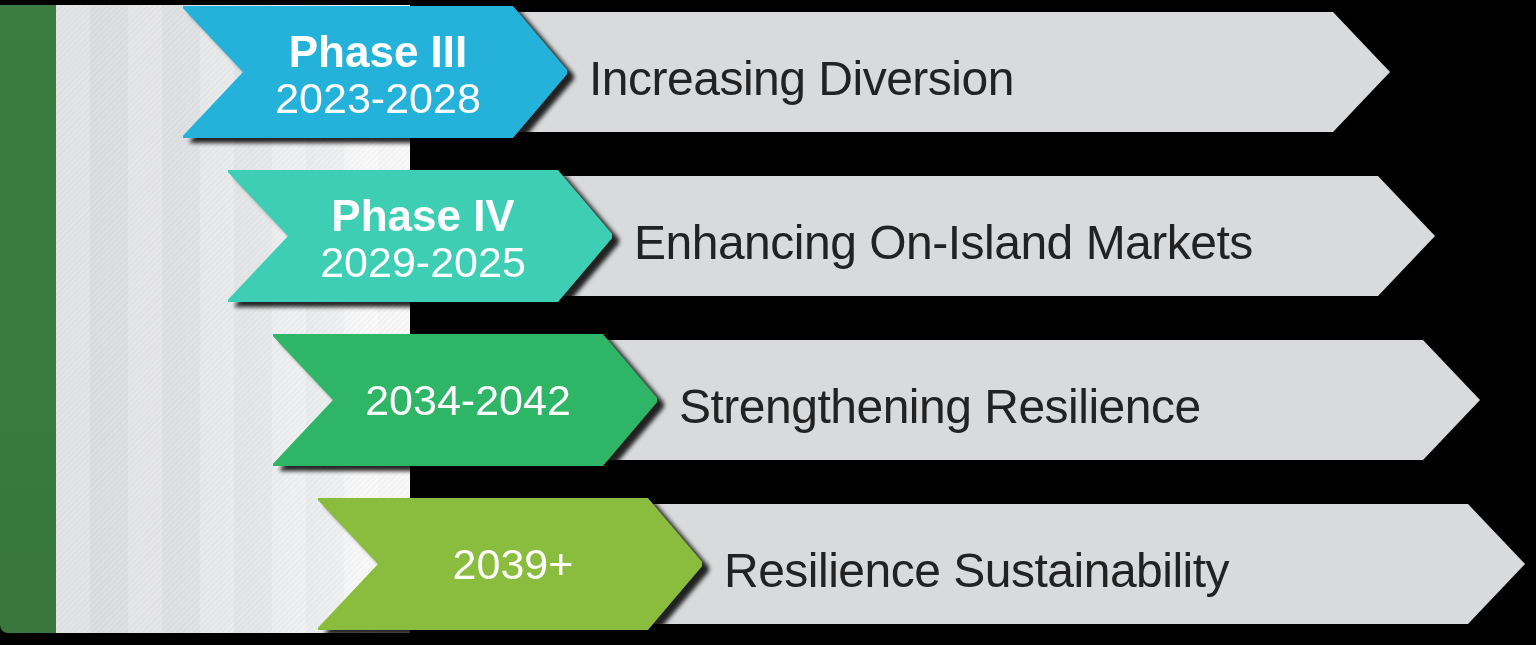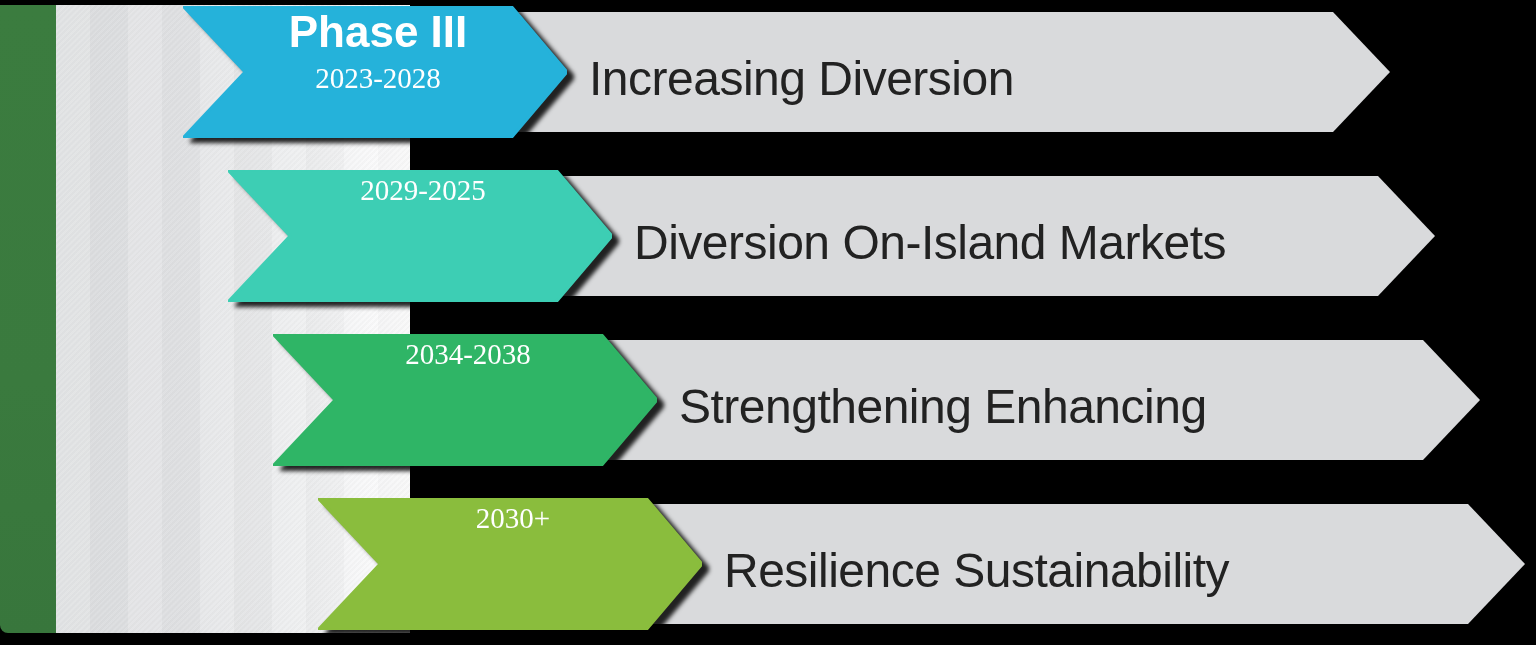--- a/index.html
+++ b/index.html
@@ -91,35 +91,35 @@
 
   .arrow-label {
     position: absolute;
     left: calc(245px + var(--i) * 45px); 
     top: calc(6px + var(--i) * 164px);
     width: 266px;                        
     height: 132px;
     display: flex;
     flex-direction: column;
     align-items: center;
+    justify-content: center;
     color: #fff;
     text-align: center;
     white-space: nowrap;
   }
   .phase-name {
     font-size: 44px;
     font-weight: bold;
     line-height: 52px;
     letter-spacing: 0px;
   }
   .phase-years {
-    font-size: 29px;
+    font-size: 43px;
     line-height: 40px;
     font-weight: normal;
-    font-family: Liberation Serif, serif;
   }
 </style>
 </head>
 <body>
 
 <div class="canvas">
 
   <div class="green-bar"></div>
   <div class="panel"></div>
 
@@ -134,48 +134,49 @@
     <div class="arrow-label">
       <div class="phase-name">Phase III</div>
       <div class="phase-years">2023-2028</div>
     </div>
   </div>
 
   <div class="row" data-row="1" style="--phase-color: #3DCEB4;">
     <svg class="banner-svg" viewBox="0 0 880 120">
       <polygon points="0,0 823,0 880,60 823,120 0,120"></polygon>
     </svg>
-    <div class="banner-text">Diversion On-Island Markets</div>
+    <div class="banner-text">Enhancing On-Island Markets</div>
     <svg class="arrow-svg" viewBox="0 0 384 132">
       <polygon points="0,0 328,0 384,66 328,132 0,132 62,66"></polygon>
     </svg>
     <div class="arrow-label">
+      <div class="phase-name">Phase IV</div>
       <div class="phase-years">2029-2025</div>
     </div>
   </div>
 
   <div class="row" data-row="2" style="--phase-color: #2FB566;">
     <svg class="banner-svg" viewBox="0 0 880 120">
       <polygon points="0,0 823,0 880,60 823,120 0,120"></polygon>
     </svg>
-    <div class="banner-text">Strengthening Enhancing</div>
+    <div class="banner-text">Strengthening Resilience</div>
     <svg class="arrow-svg" viewBox="0 0 384 132">
       <polygon points="0,0 328,0 384,66 328,132 0,132 62,66"></polygon>
     </svg>
     <div class="arrow-label">
-      <div class="phase-years">2034-2038</div>
+      <div class="phase-years">2034-2042</div>
     </div>
   </div>
 
   <div class="row" data-row="3" style="--phase-color: #8ABD3D;">
     <svg class="banner-svg" viewBox="0 0 880 120">
       <polygon points="0,0 823,0 880,60 823,120 0,120"></polygon>
     </svg>
     <div class="banner-text">Resilience Sustainability</div>
     <svg class="arrow-svg" viewBox="0 0 384 132">
       <polygon points="0,0 328,0 384,66 328,132 0,132 62,66"></polygon>
     </svg>
     <div class="arrow-label">
-      <div class="phase-years">2030+</div>
+      <div class="phase-years">2039+</div>
     </div>
   </div>
 
 </div>
 
 </body></html>

